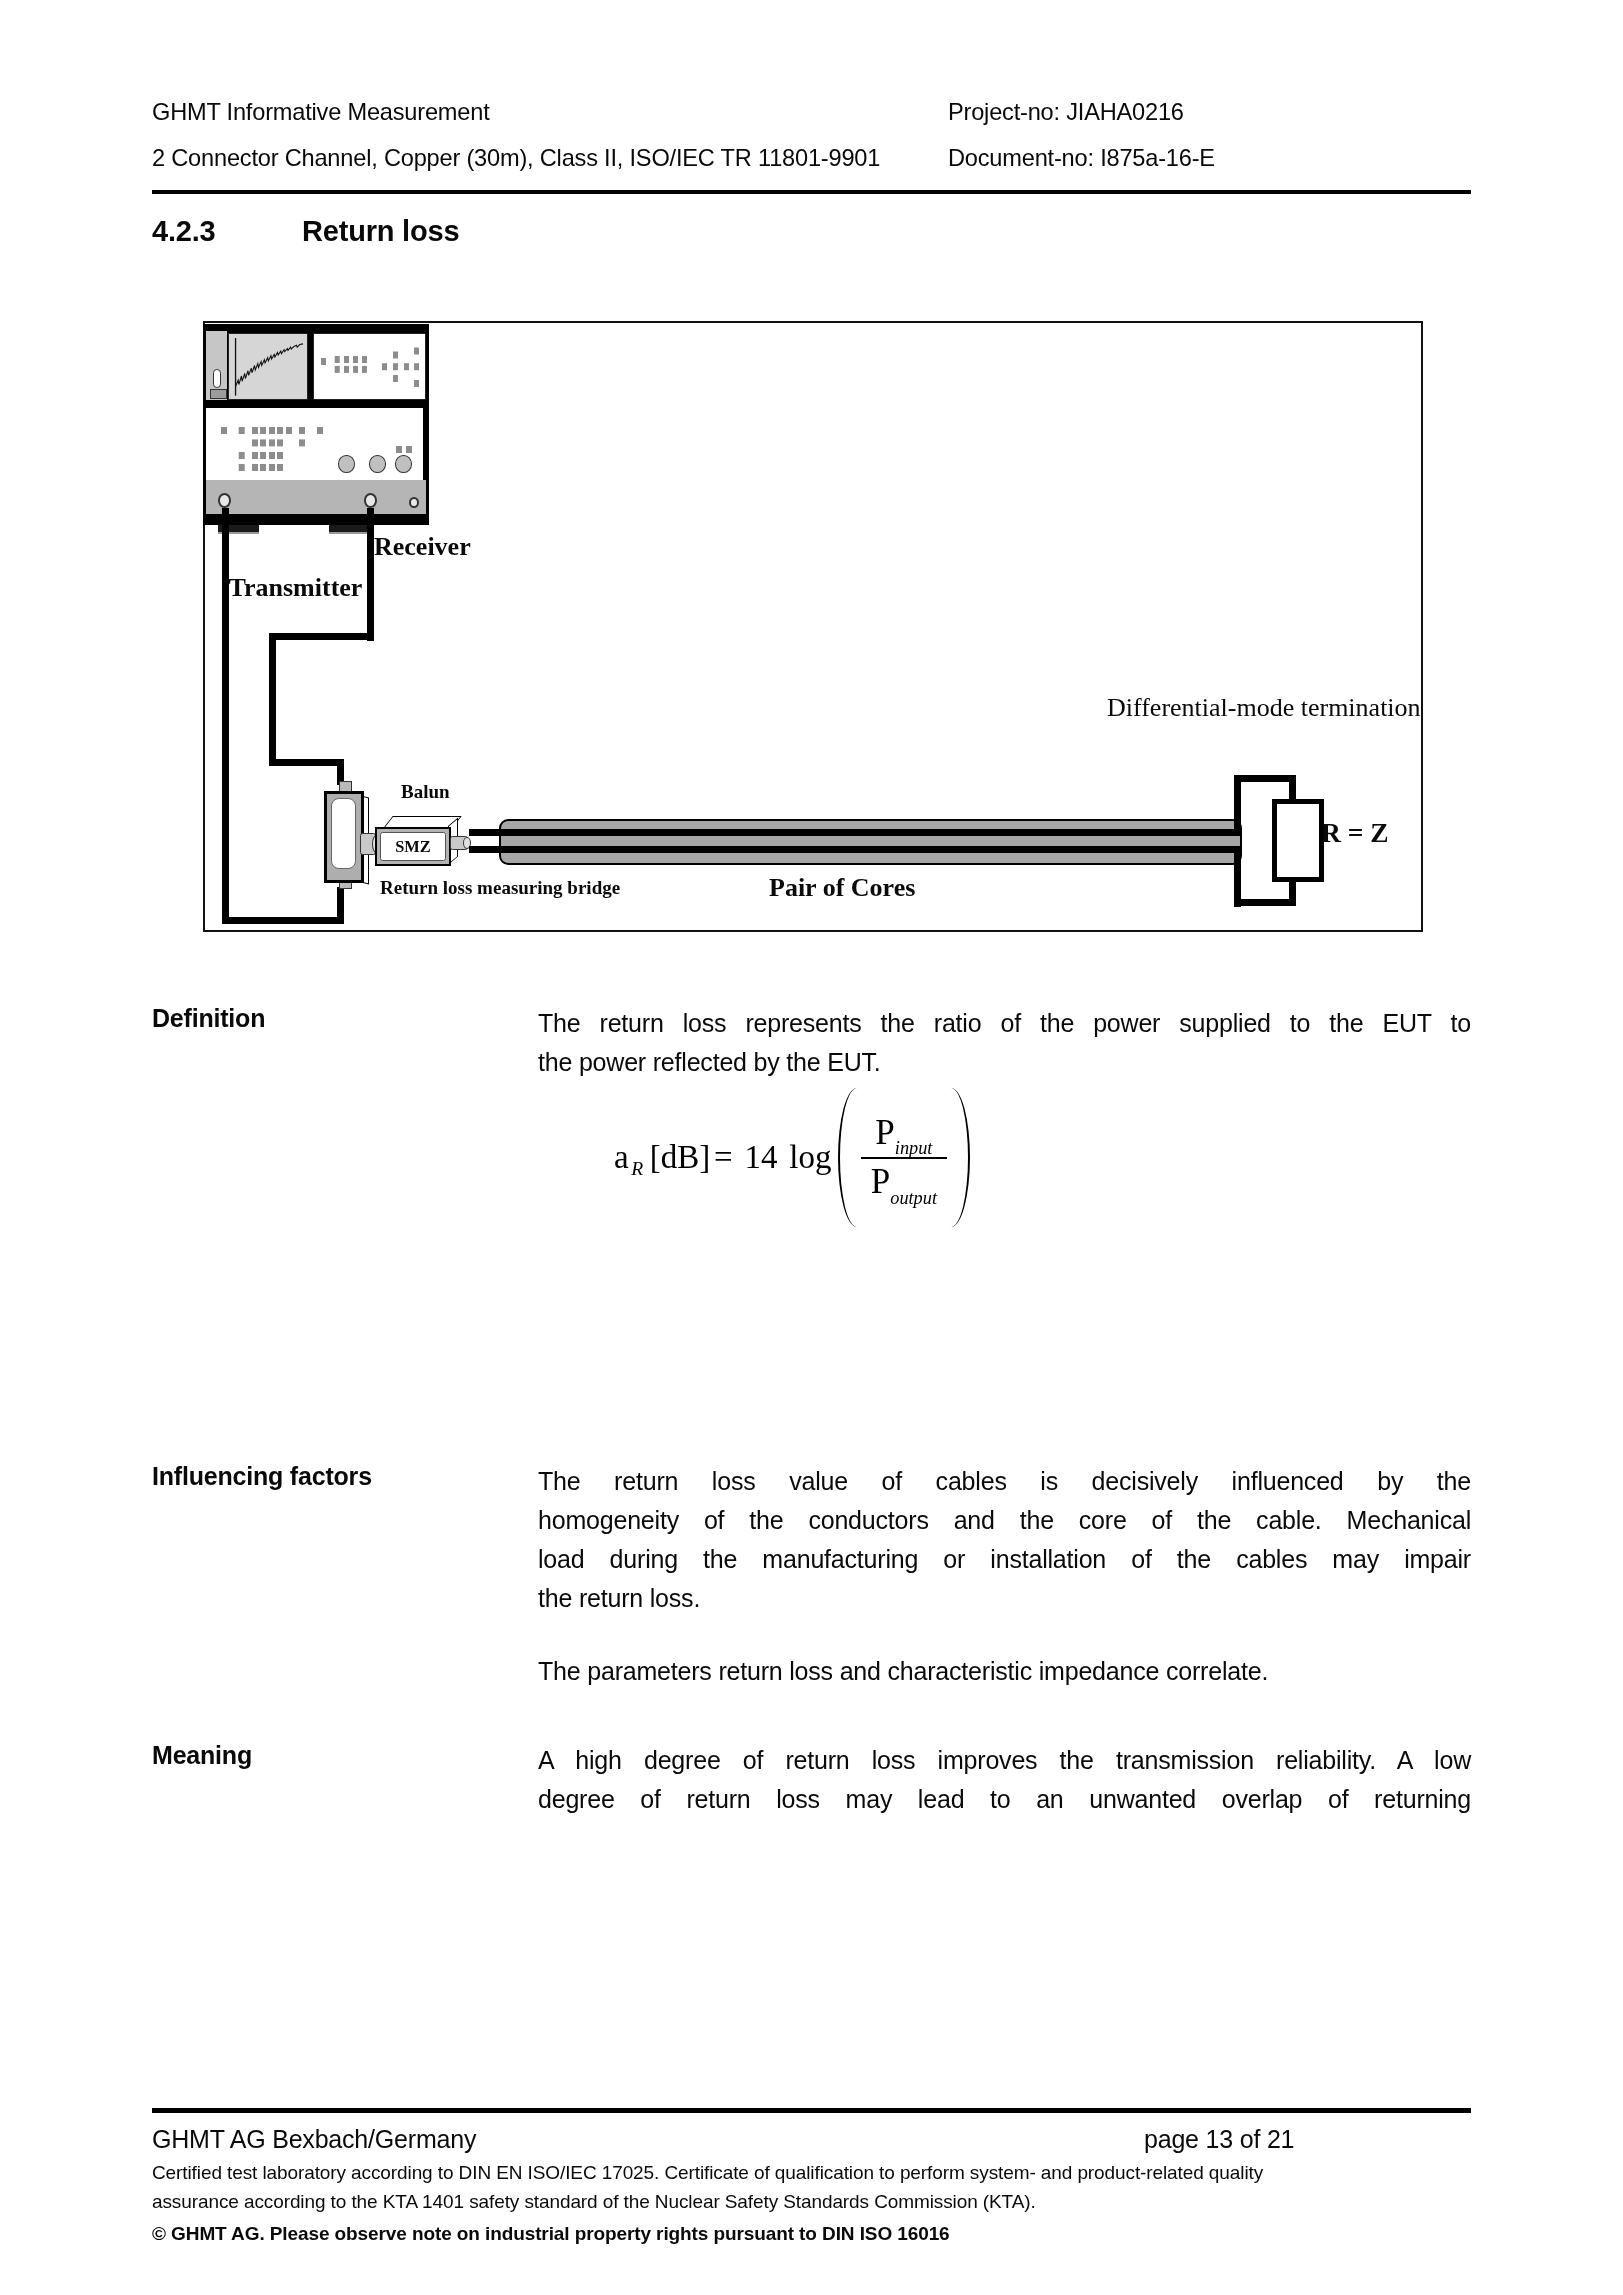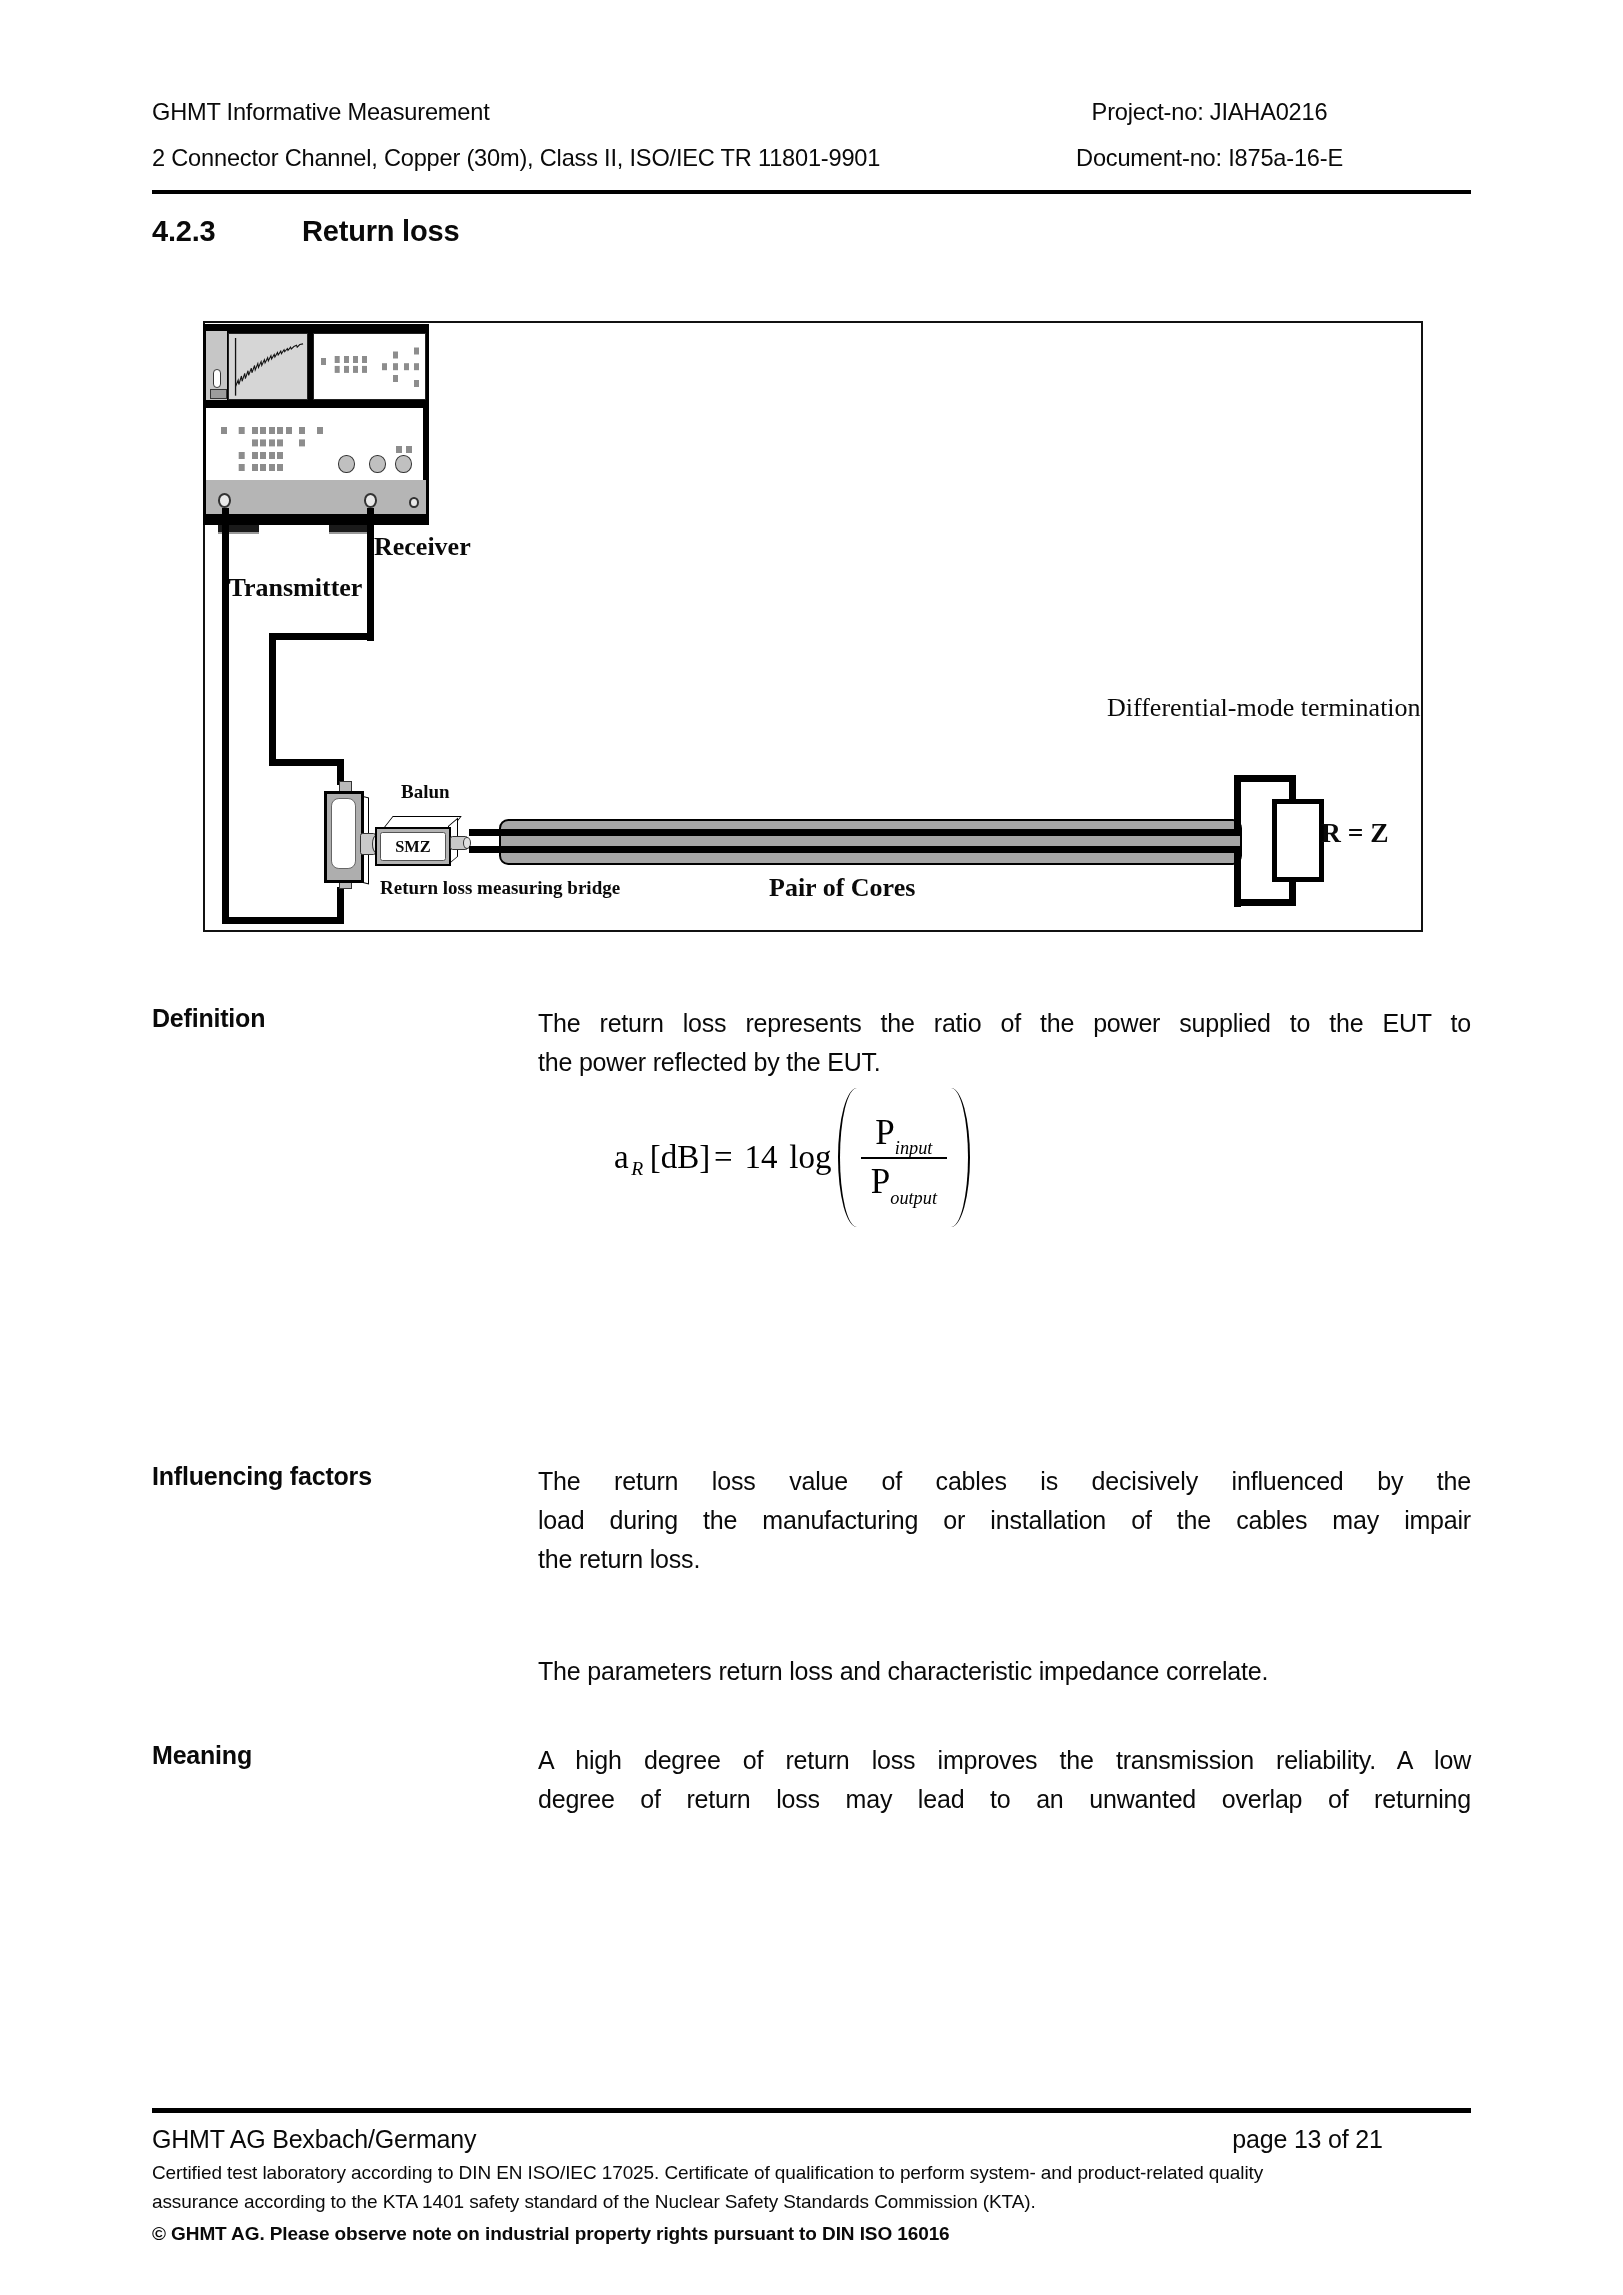--- a/index.html
+++ b/index.html
@@ -1,21 +1,21 @@
 <!DOCTYPE html>
 <html style="font-size:10.5px"><head>
 <meta charset="utf-8">
 <style>
   html,body{margin:0;padding:0;background:#e8e8e8;}
   #page{position:relative;width:1623px;height:2295px;background:#ffffff;
         font-family:"Liberation Sans",sans-serif;color:#0a0a0a;overflow:hidden;}
   .abs{position:absolute;}
   
   .hdr{font-size:23.6px;letter-spacing:-0.2px;white-space:nowrap;}
-  .hdr-r{text-align:center;}
+  .hdr-r{text-align:left;}
   .rule{background:#000;}
   .h1{font-size:29px;font-weight:bold;letter-spacing:-0.2px;white-space:nowrap;}
   
   .lab{font-size:25px;font-weight:bold;letter-spacing:-0.2px;white-space:nowrap;}
   .para{width:933px;font-size:25px;letter-spacing:-0.2px;line-height:39px;}
   .pline{height:39px;}
   .jl{text-align:justify;text-align-last:justify;}
   .small{font-size:19px;letter-spacing:-0.1px;line-height:28px;white-space:nowrap;}
   
   #figure{left:203px;top:321px;width:1216px;height:607px;border:2px solid #111;background:#fff;}
@@ -190,20 +190,21 @@
       <span class="fbar"></span>
       <span><span class="f-P">P</span><span class="f-psub">output</span></span>
     </span>
     <span class="paren pr"></span>
   </div>
 
 
   <div class="abs lab" style="left:152px;top:1462px;">Influencing factors</div>
   <div class="abs para" style="left:538px;top:1462px;">
     <div class="pline jl">The return loss value of cables is decisively influenced by the</div>
+    <div class="pline jl">homogeneity of the conductors and the core of the cable. Mechanical</div>
     <div class="pline jl">load during the manufacturing or installation of the cables may impair</div>
     <div class="pline">the return loss.</div>
   </div>
   <div class="abs para" style="left:538px;top:1652px;">
     <div class="pline">The parameters return loss and characteristic impedance correlate.</div>
   </div>
 
   <div class="abs lab" style="left:152px;top:1741px;">Meaning</div>
   <div class="abs para" style="left:538px;top:1741px;">
     <div class="pline jl">A high degree of return loss improves the transmission reliability. A low</div>

